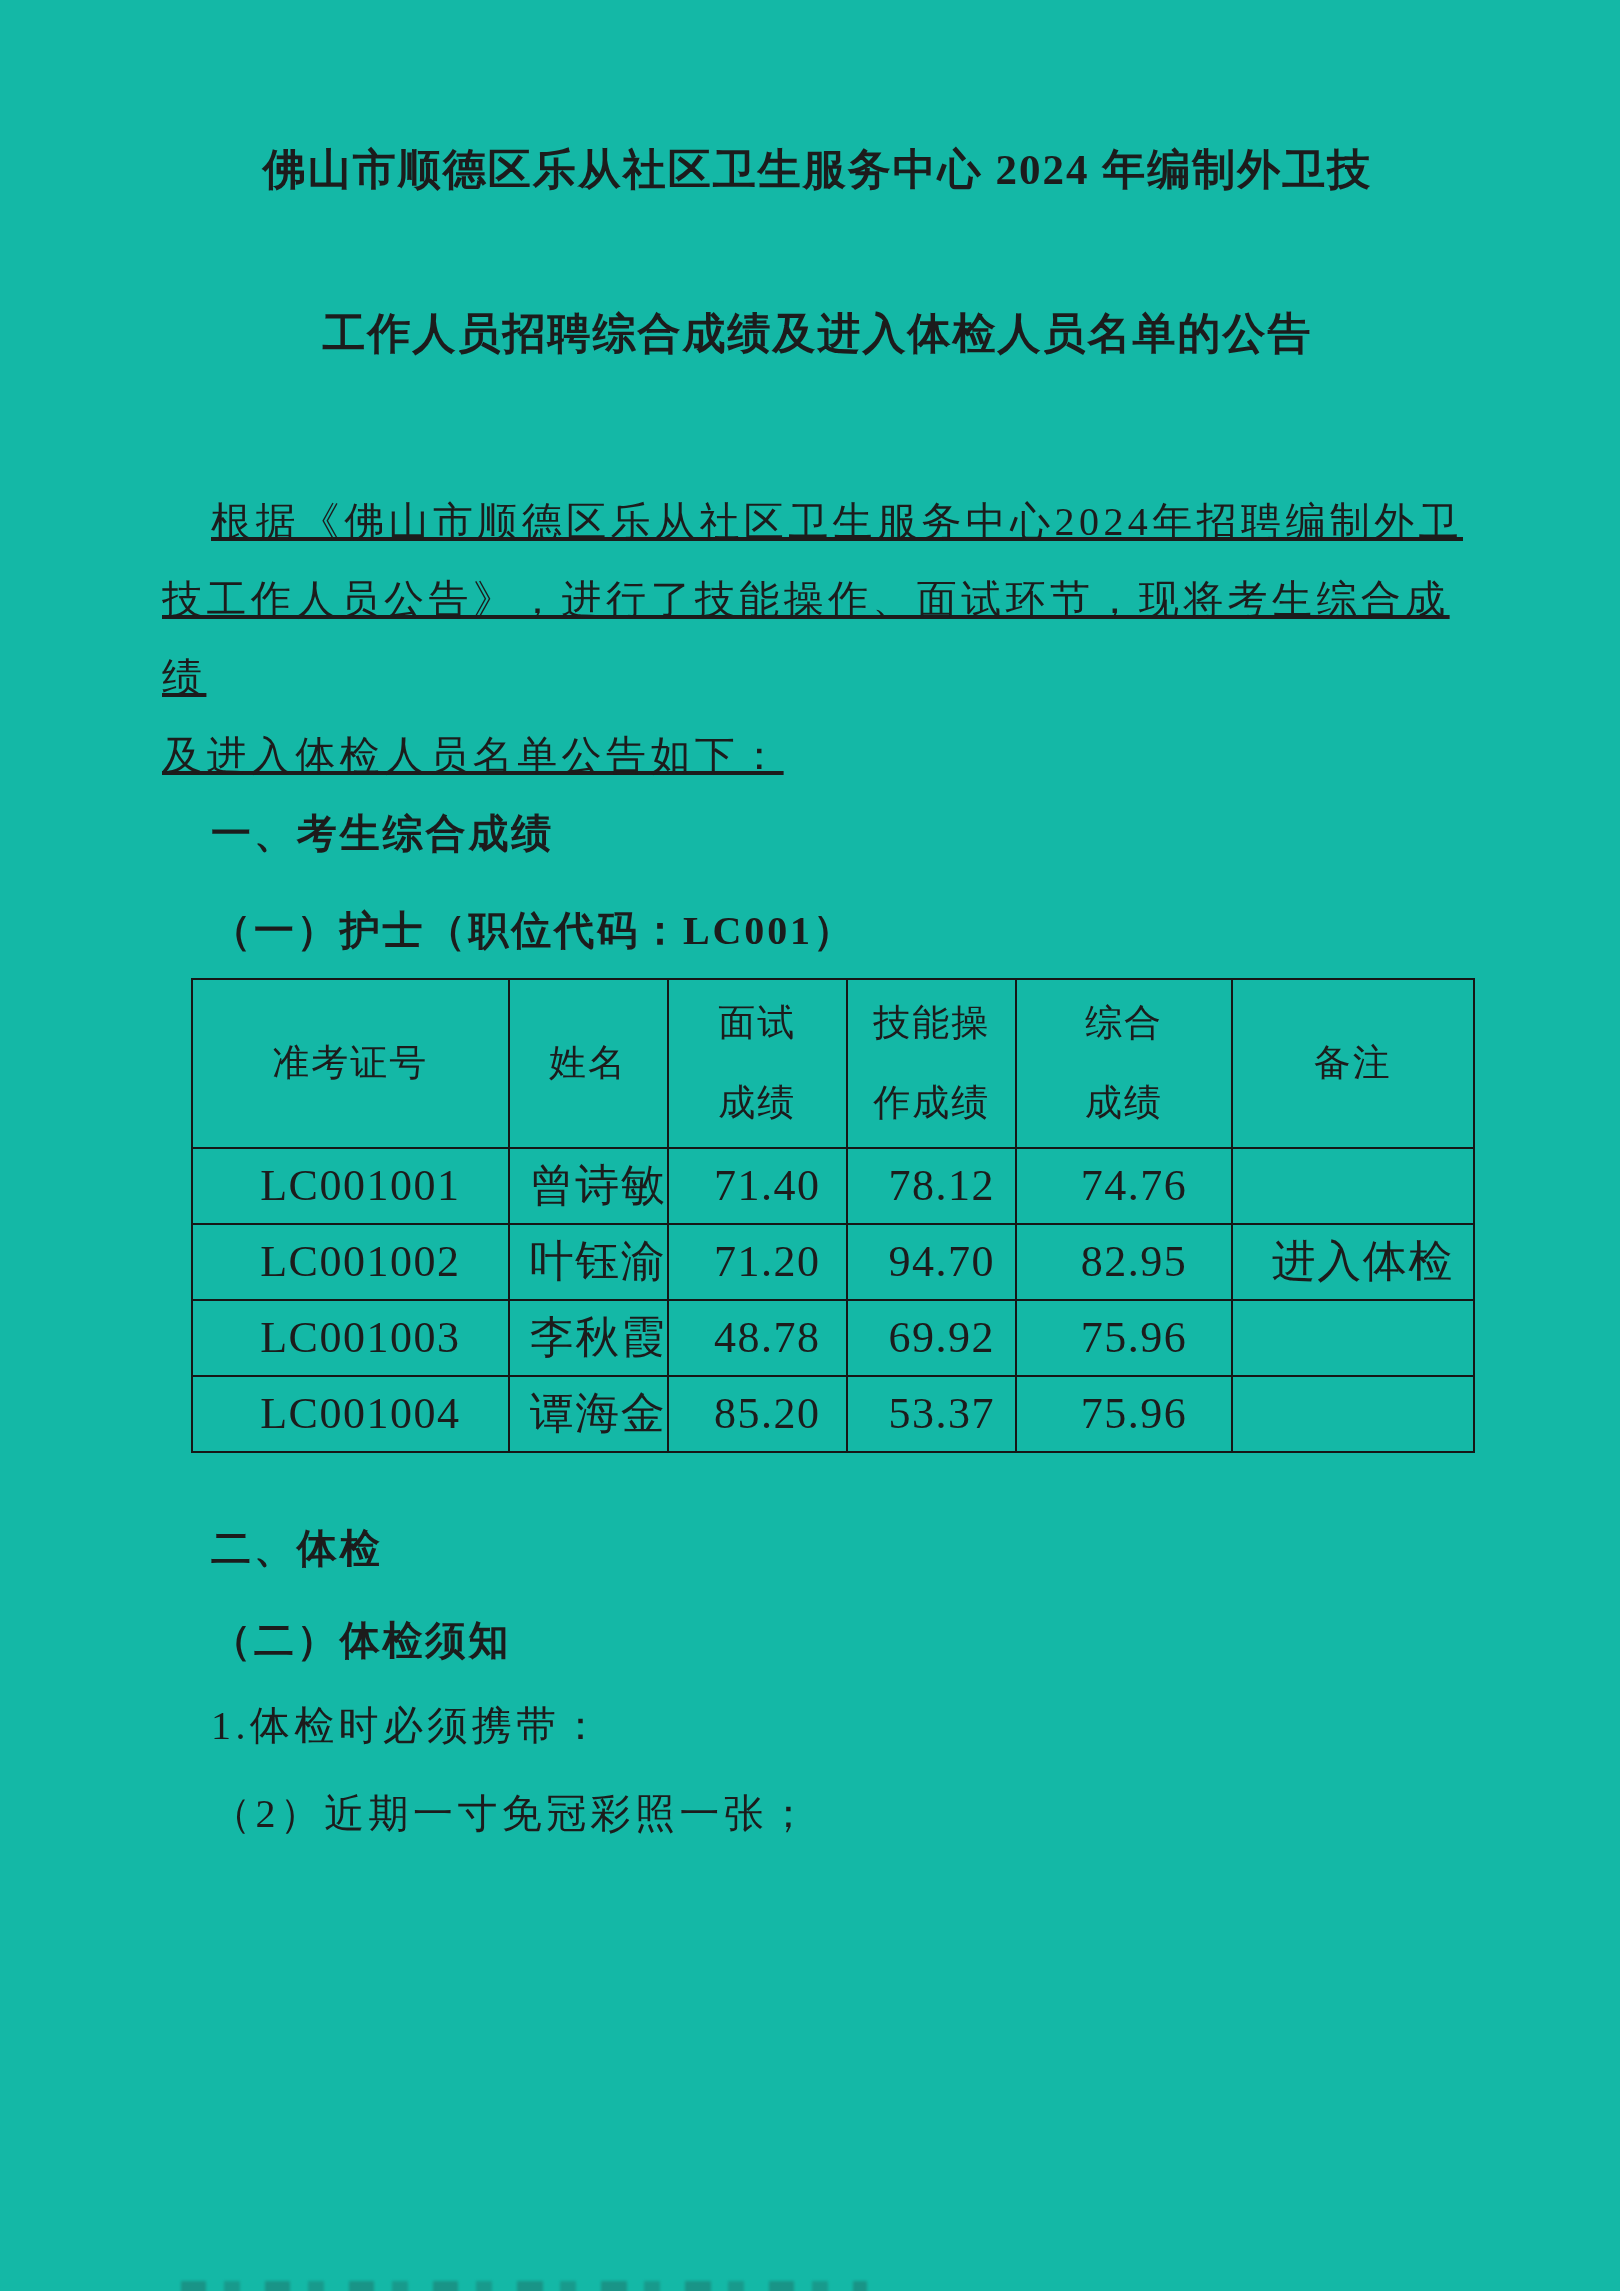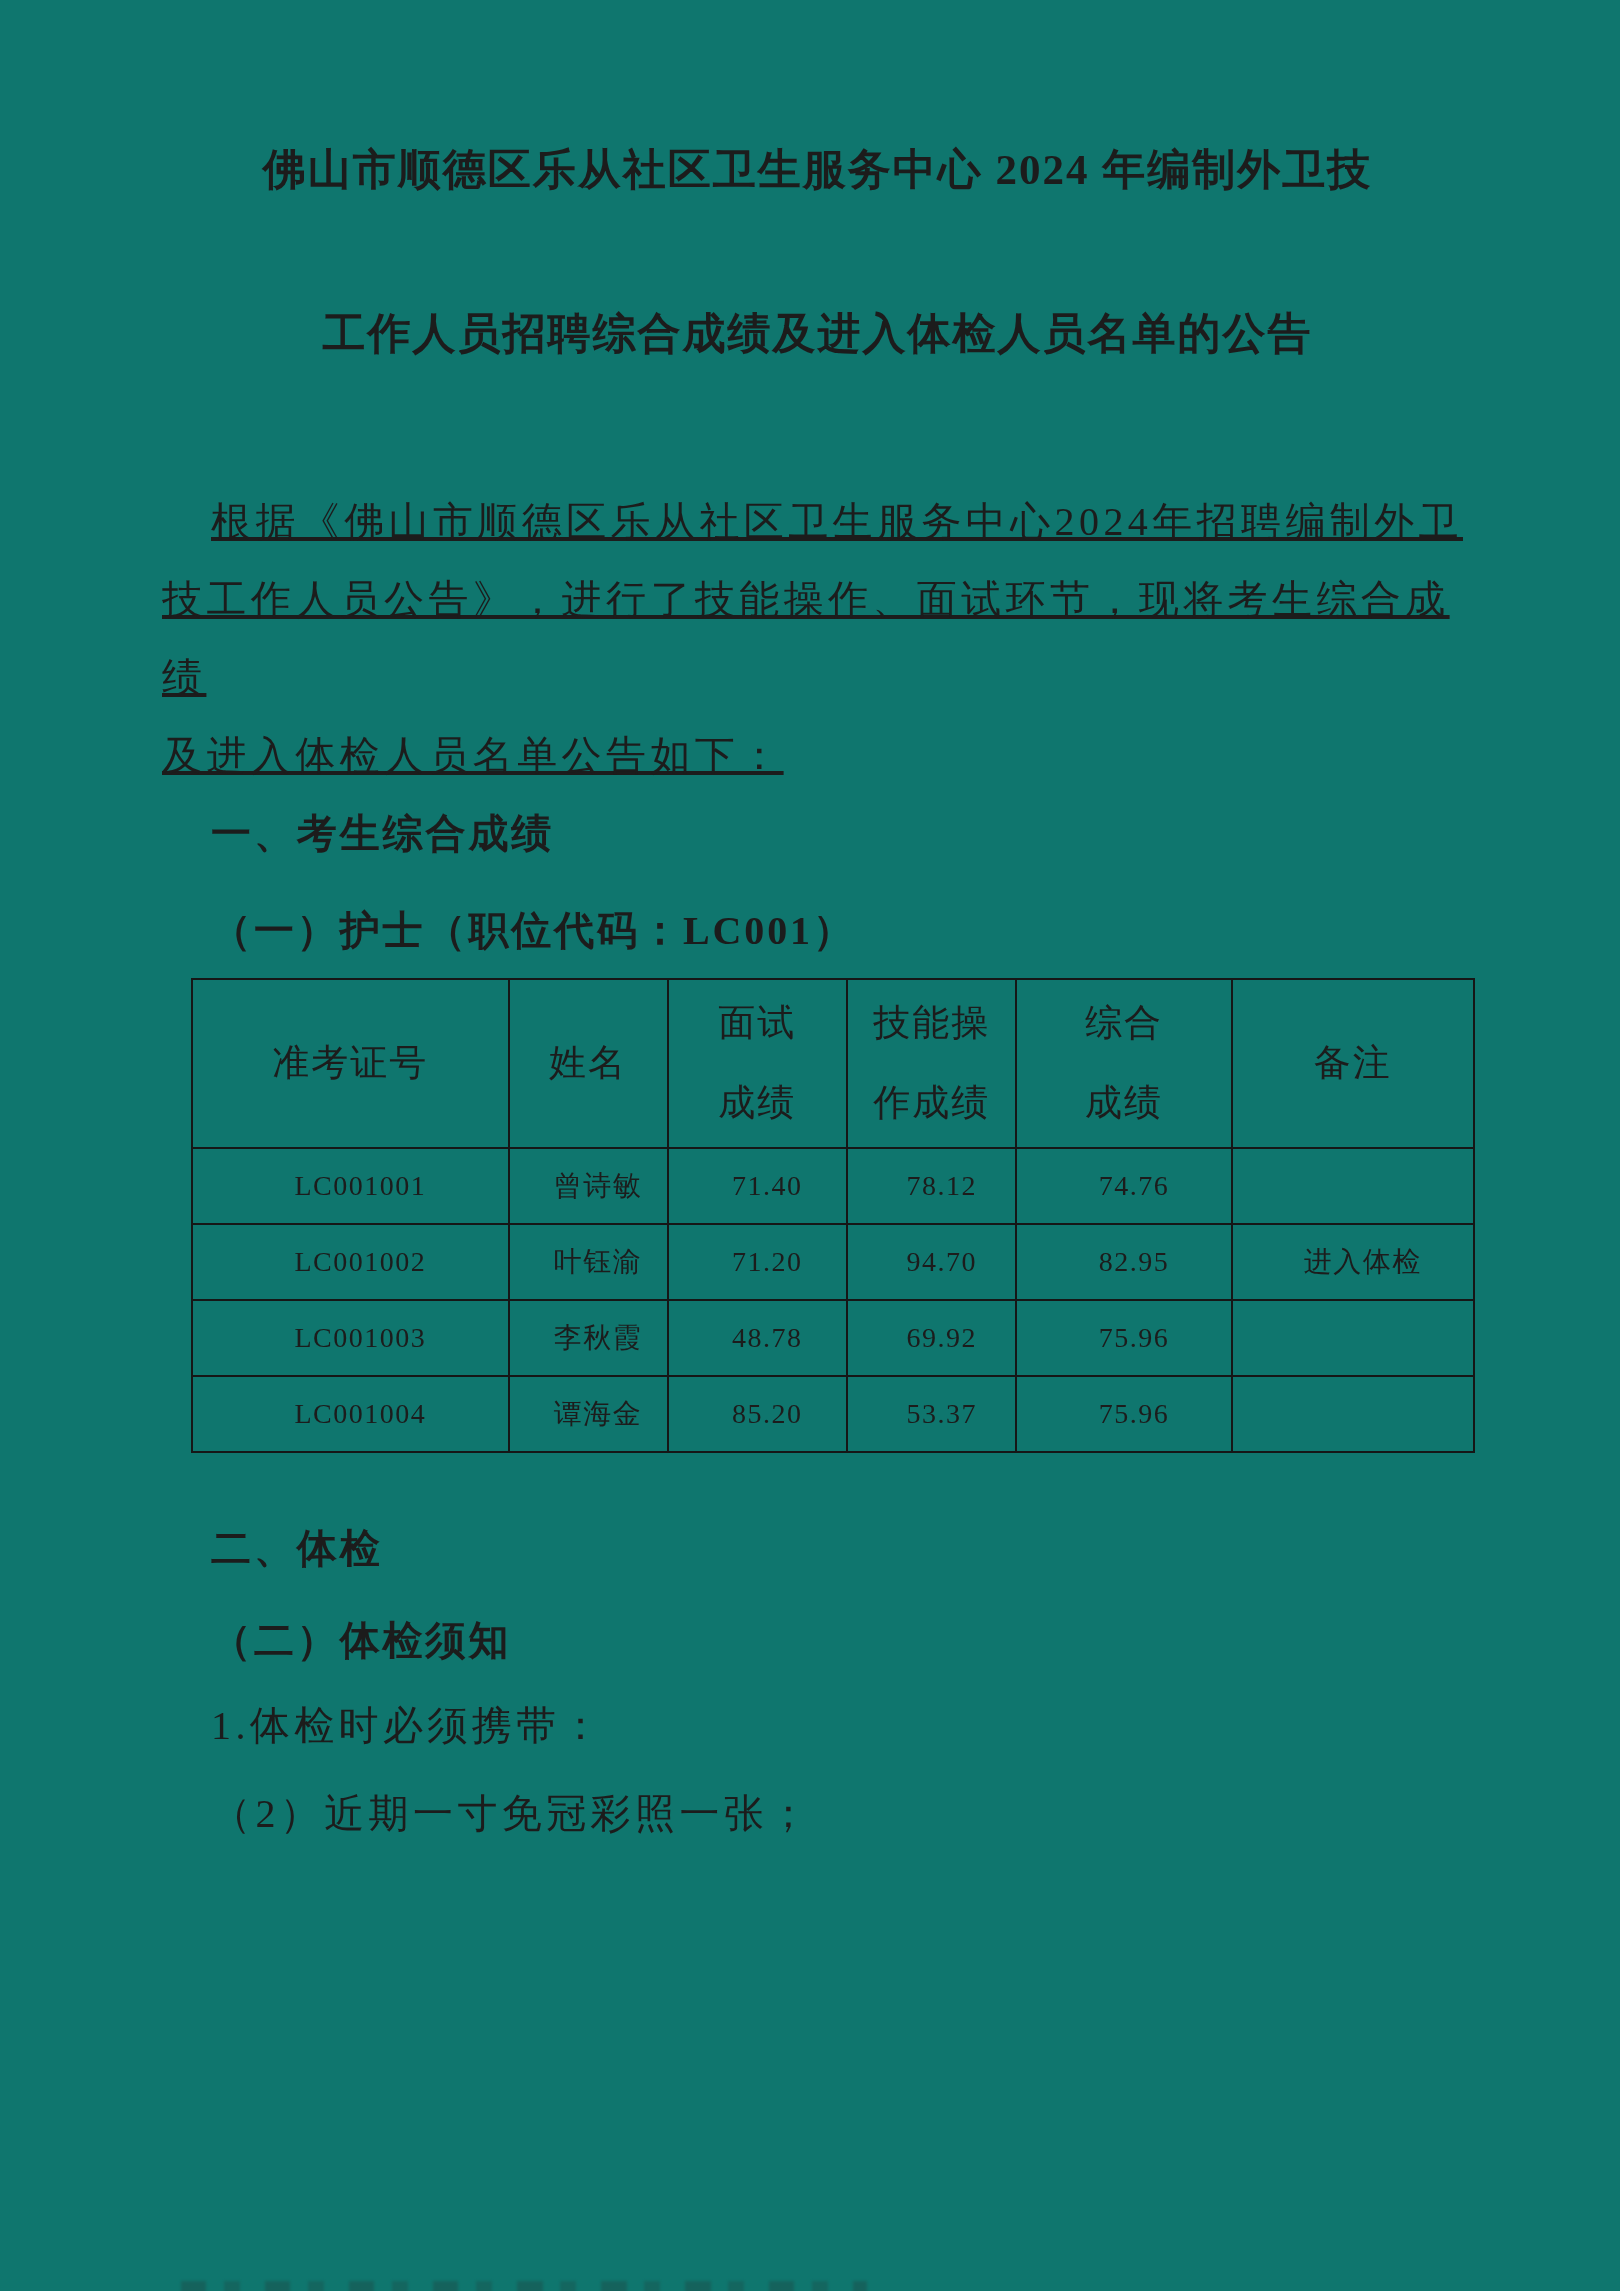--- a/index.html
+++ b/index.html
@@ -5,21 +5,21 @@
   html, body {
     margin: 0;
     padding: 0;
     background: #ffffff;
   }
   .page {
     position: relative;
     width: 1620px;
     height: 2292px;
     margin: 0 auto;
-    background: #0f766e;
+    background: #14b8a6;
     color: #1c1c1c;
     box-sizing: border-box;
     padding: 47px 147px 0 162px;
     overflow: hidden;
     font-family: "Liberation Serif", serif;
   }
   .doc-title {
     text-align: center;
     font-weight: 700;
     font-size: 43px;
@@ -59,21 +59,21 @@
   }
   table.scores th {
     font-weight: 400;
     font-size: 37px;
     line-height: 80px;
     letter-spacing: 2px;
     white-space: pre-line;
     height: 167px;
   }
   table.scores td {
-    font-size: 28px;
+    font-size: 44px;
     letter-spacing: 1.5px;
     height: 74px;
     padding-left: 20px;
   }
   .c1 { width: 24.7%; } .c2 { width: 12.4%; } .c3 { width: 14.0%; }
   .c4 { width: 13.2%; } .c5 { width: 16.8%; } .c6 { width: 18.9%; }
   .h-exam   { margin-top: 57px; }
   .h-timeplace { margin-top: 35px; }
   .p-timeplace { margin-top: 0; text-indent: 49px; line-height: 76px; }
   .h-notes  { margin-top: 13.7px; }

